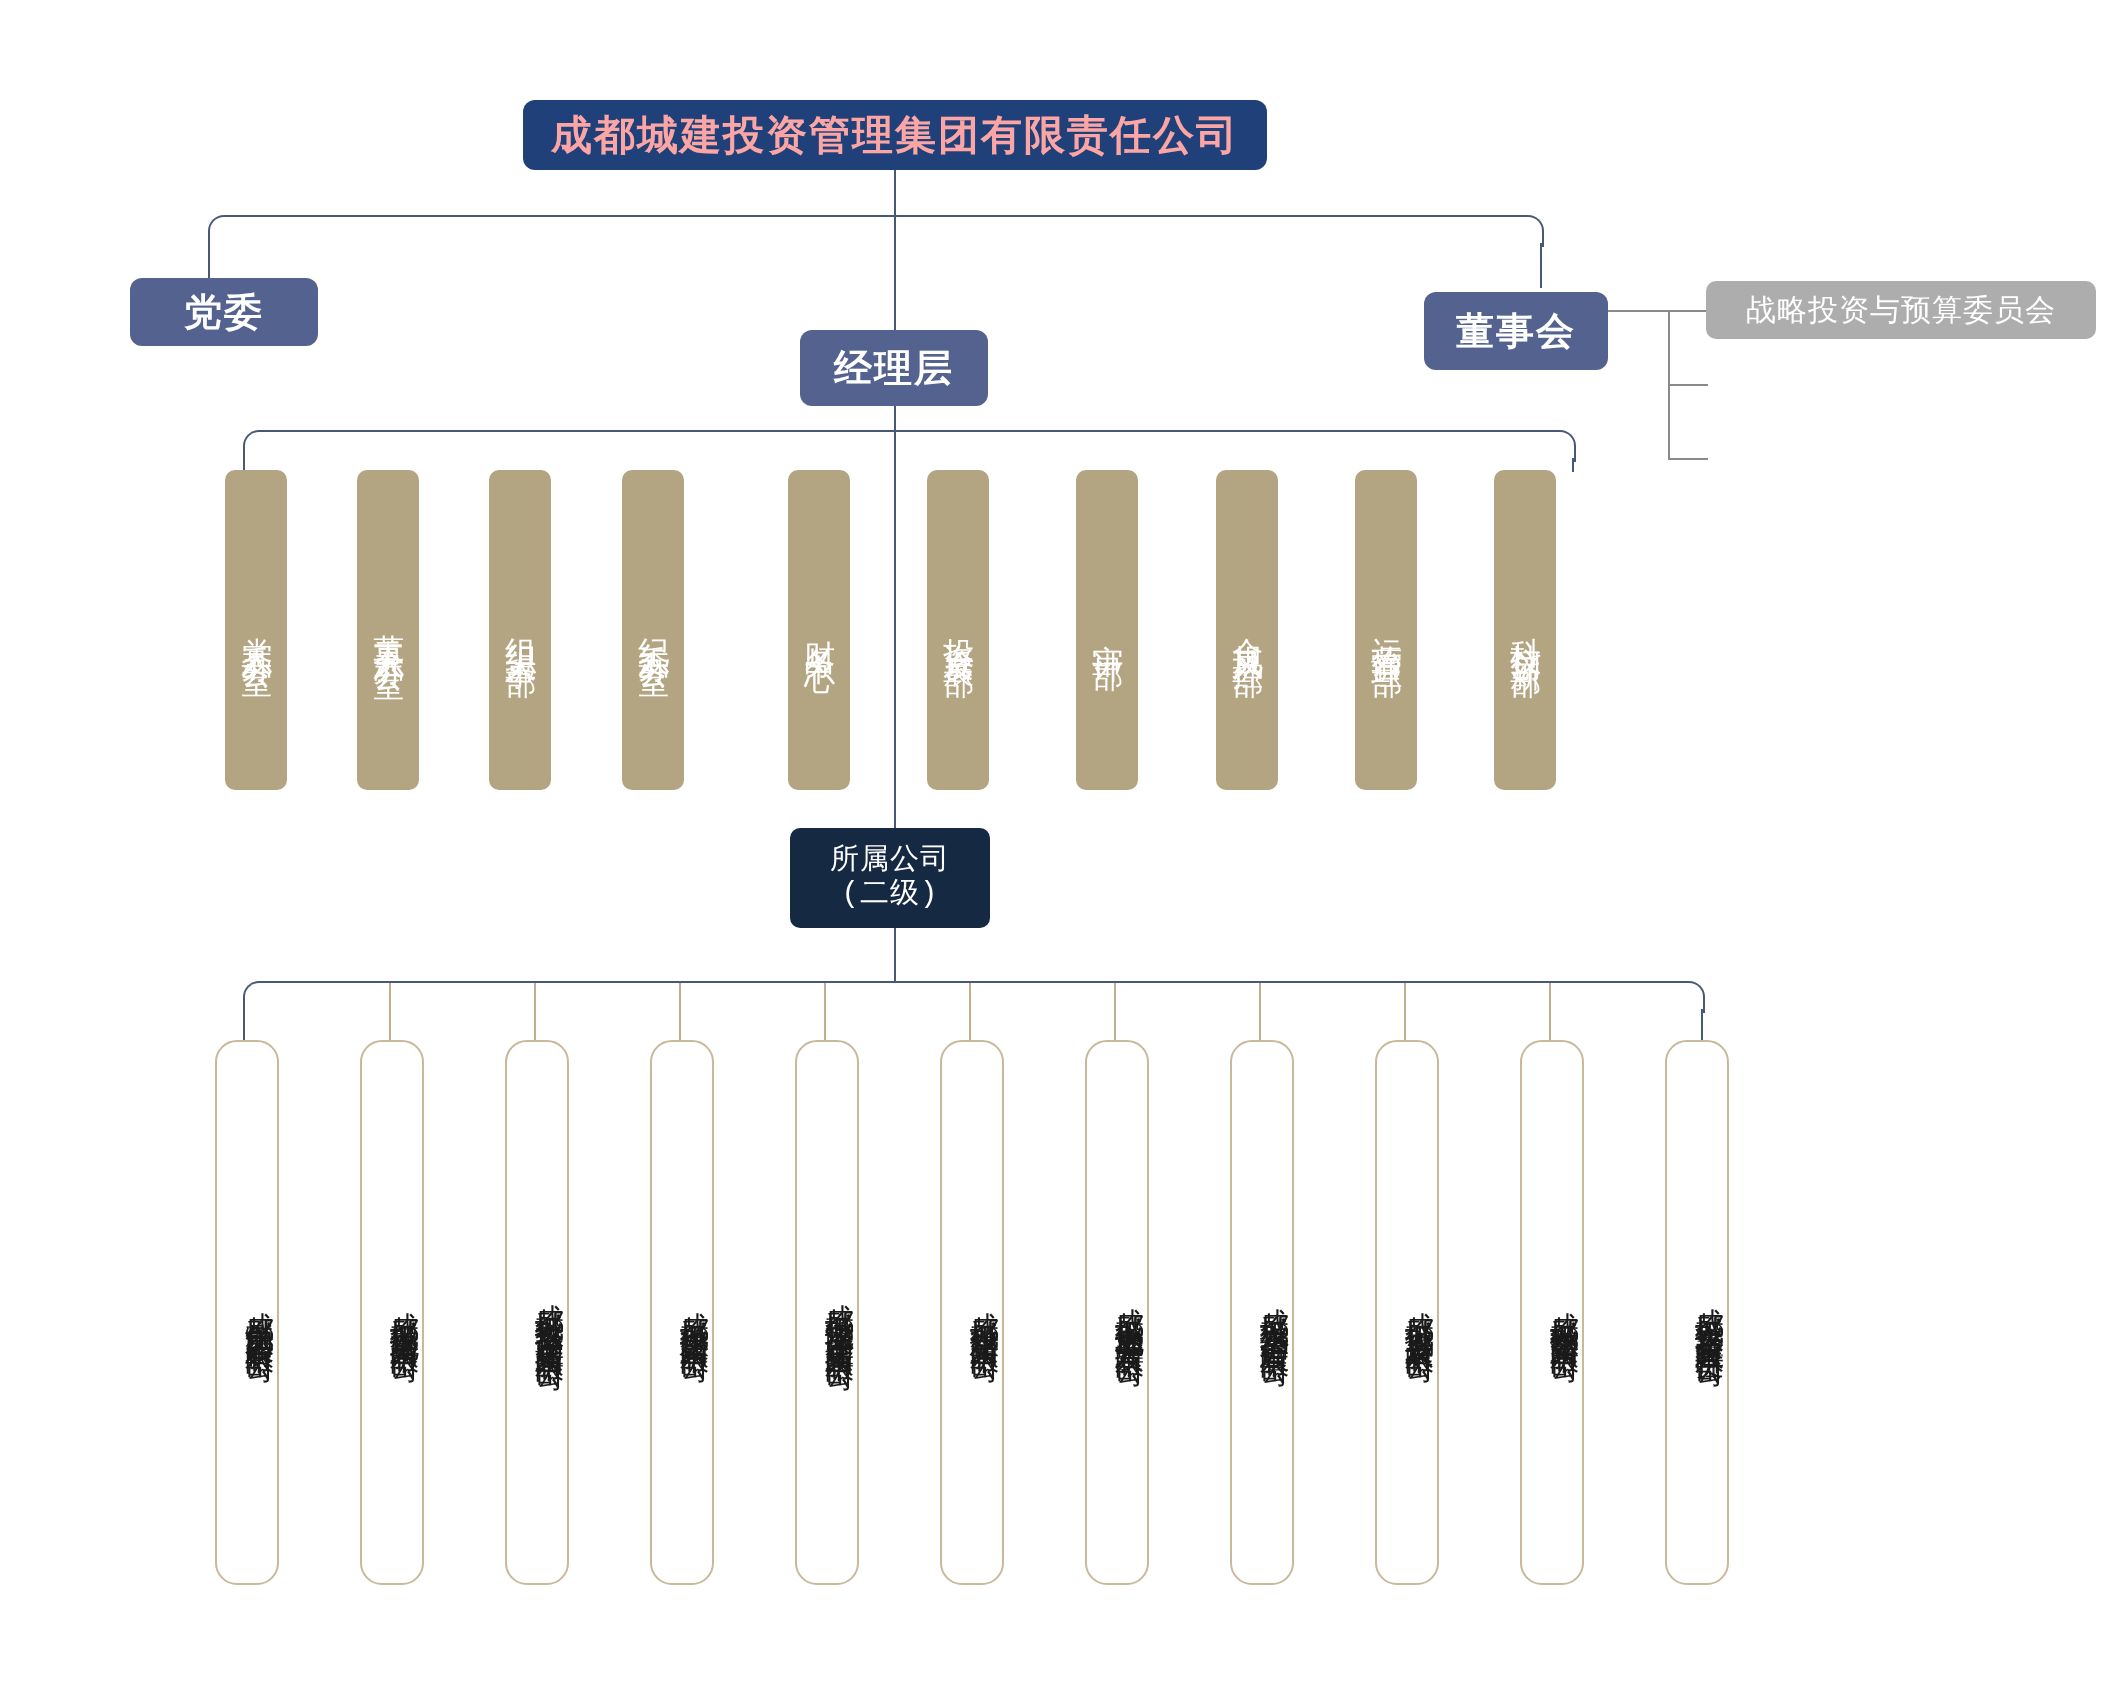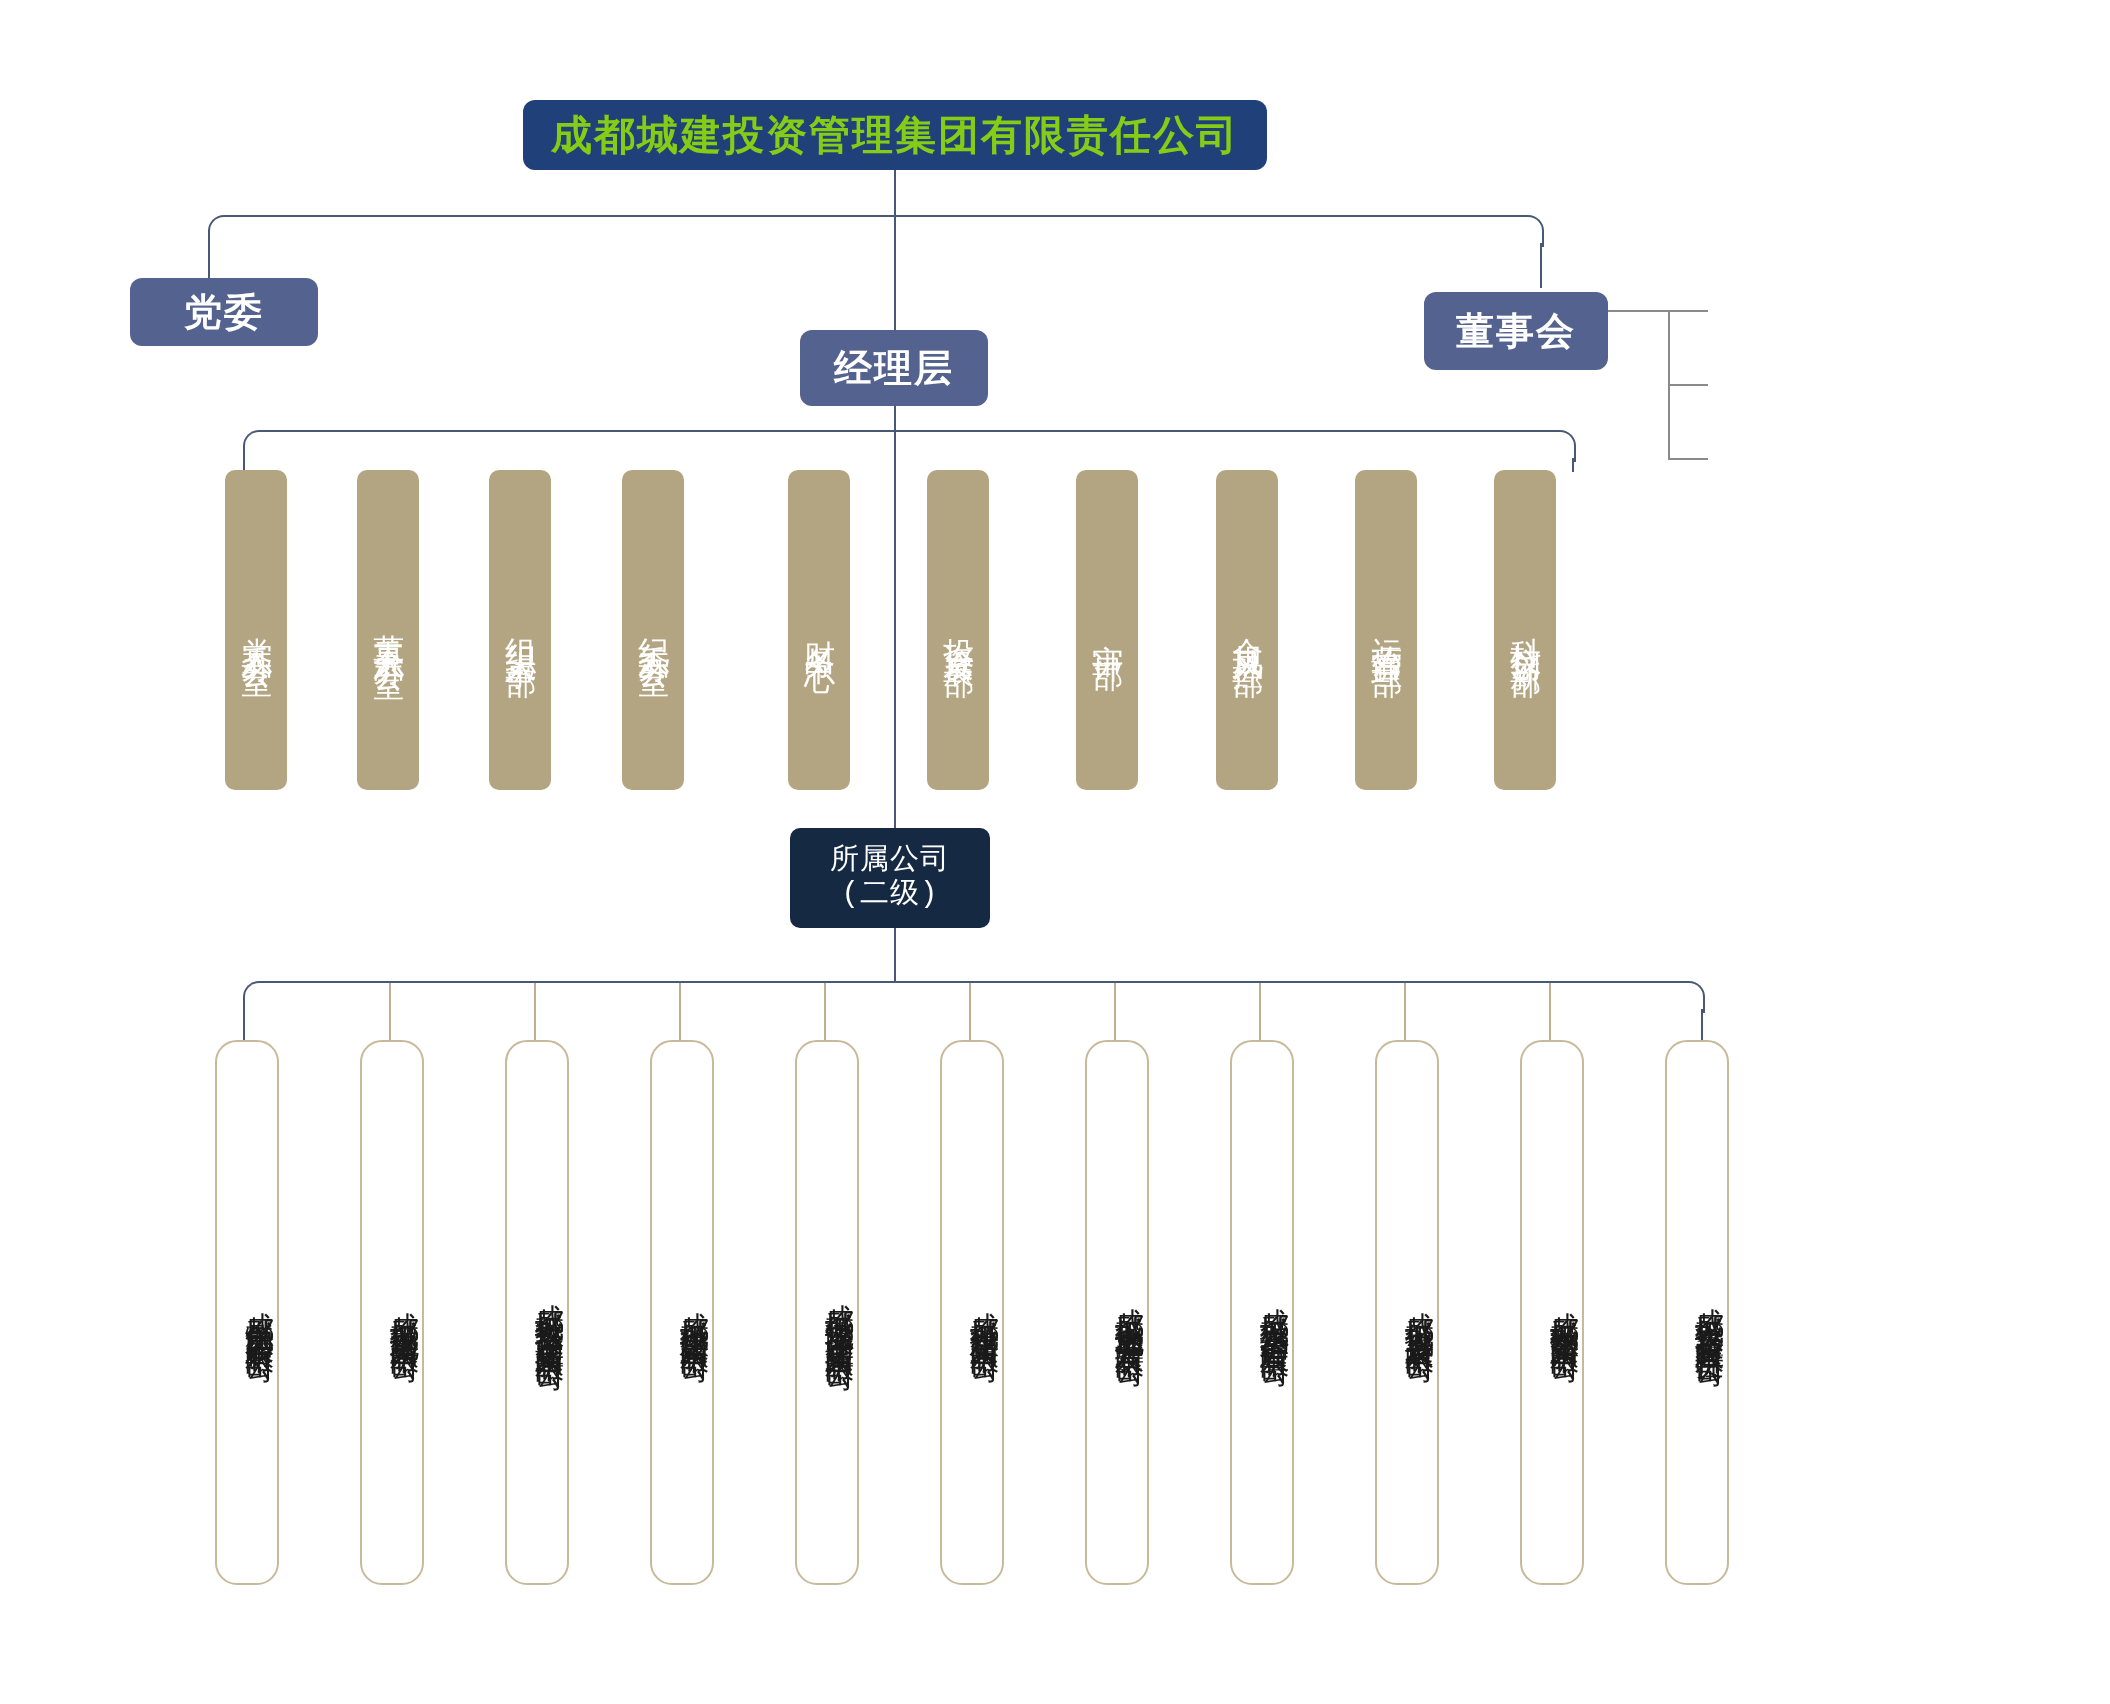--- a/index.html
+++ b/index.html
@@ -29,21 +29,21 @@
     justify-content: center;
     text-align: center;
     line-height: 1.18;
     letter-spacing: 0.5px;
     z-index: 5;
   }
 
   
   .root {
     background: #1F4079;
-    color: #84cc16;
+    color: #fca5a5;
     border-radius: 12px;
     font-size: 41px;
     font-weight: 700;
     letter-spacing: 2px;
   }
 
   
   .lvl2 {
     background: #54628F;
     color: #ffffff;
@@ -157,20 +157,21 @@
   <div class="node lvl2" style="left:130px; top:278px; width:188px; height:68px;">党委</div>
 
   <div class="node lvl2" style="left:1424px; top:292px; width:184px; height:78px;">董事会</div>
 
   <div class="ln-grey h" style="left:1608px; top:310px; width:62px;"></div>
   <div class="ln-grey v" style="left:1668px; top:310px; height:150px;"></div>
   <div class="ln-grey h" style="left:1668px; top:310px; width:40px;"></div>
   <div class="ln-grey h" style="left:1668px; top:384px; width:40px;"></div>
   <div class="ln-grey h" style="left:1668px; top:458px; width:40px;"></div>
 
+  <div class="node committee" style="left:1706px; top:281px; width:390px; height:58px;">战略投资与预算委员会</div>
 
   <div class="node lvl2" style="left:800px; top:330px; width:188px; height:76px;">经理层</div>
 
   <div class="ln v" style="left:894px; top:392px; height:440px;"></div>
 
   <div class="elbow tl" style="left:243px; top:430px; width:30px; height:30px;"></div>
   <div class="ln h" style="left:271px; top:430px; width:1275px;"></div>
   <div class="elbow tr" style="left:1544px; top:430px; width:30px; height:30px;"></div>
   <div class="ln v" style="left:243px; top:458px; height:14px;"></div>
   <div class="ln v" style="left:1572px; top:458px; height:14px;"></div>

